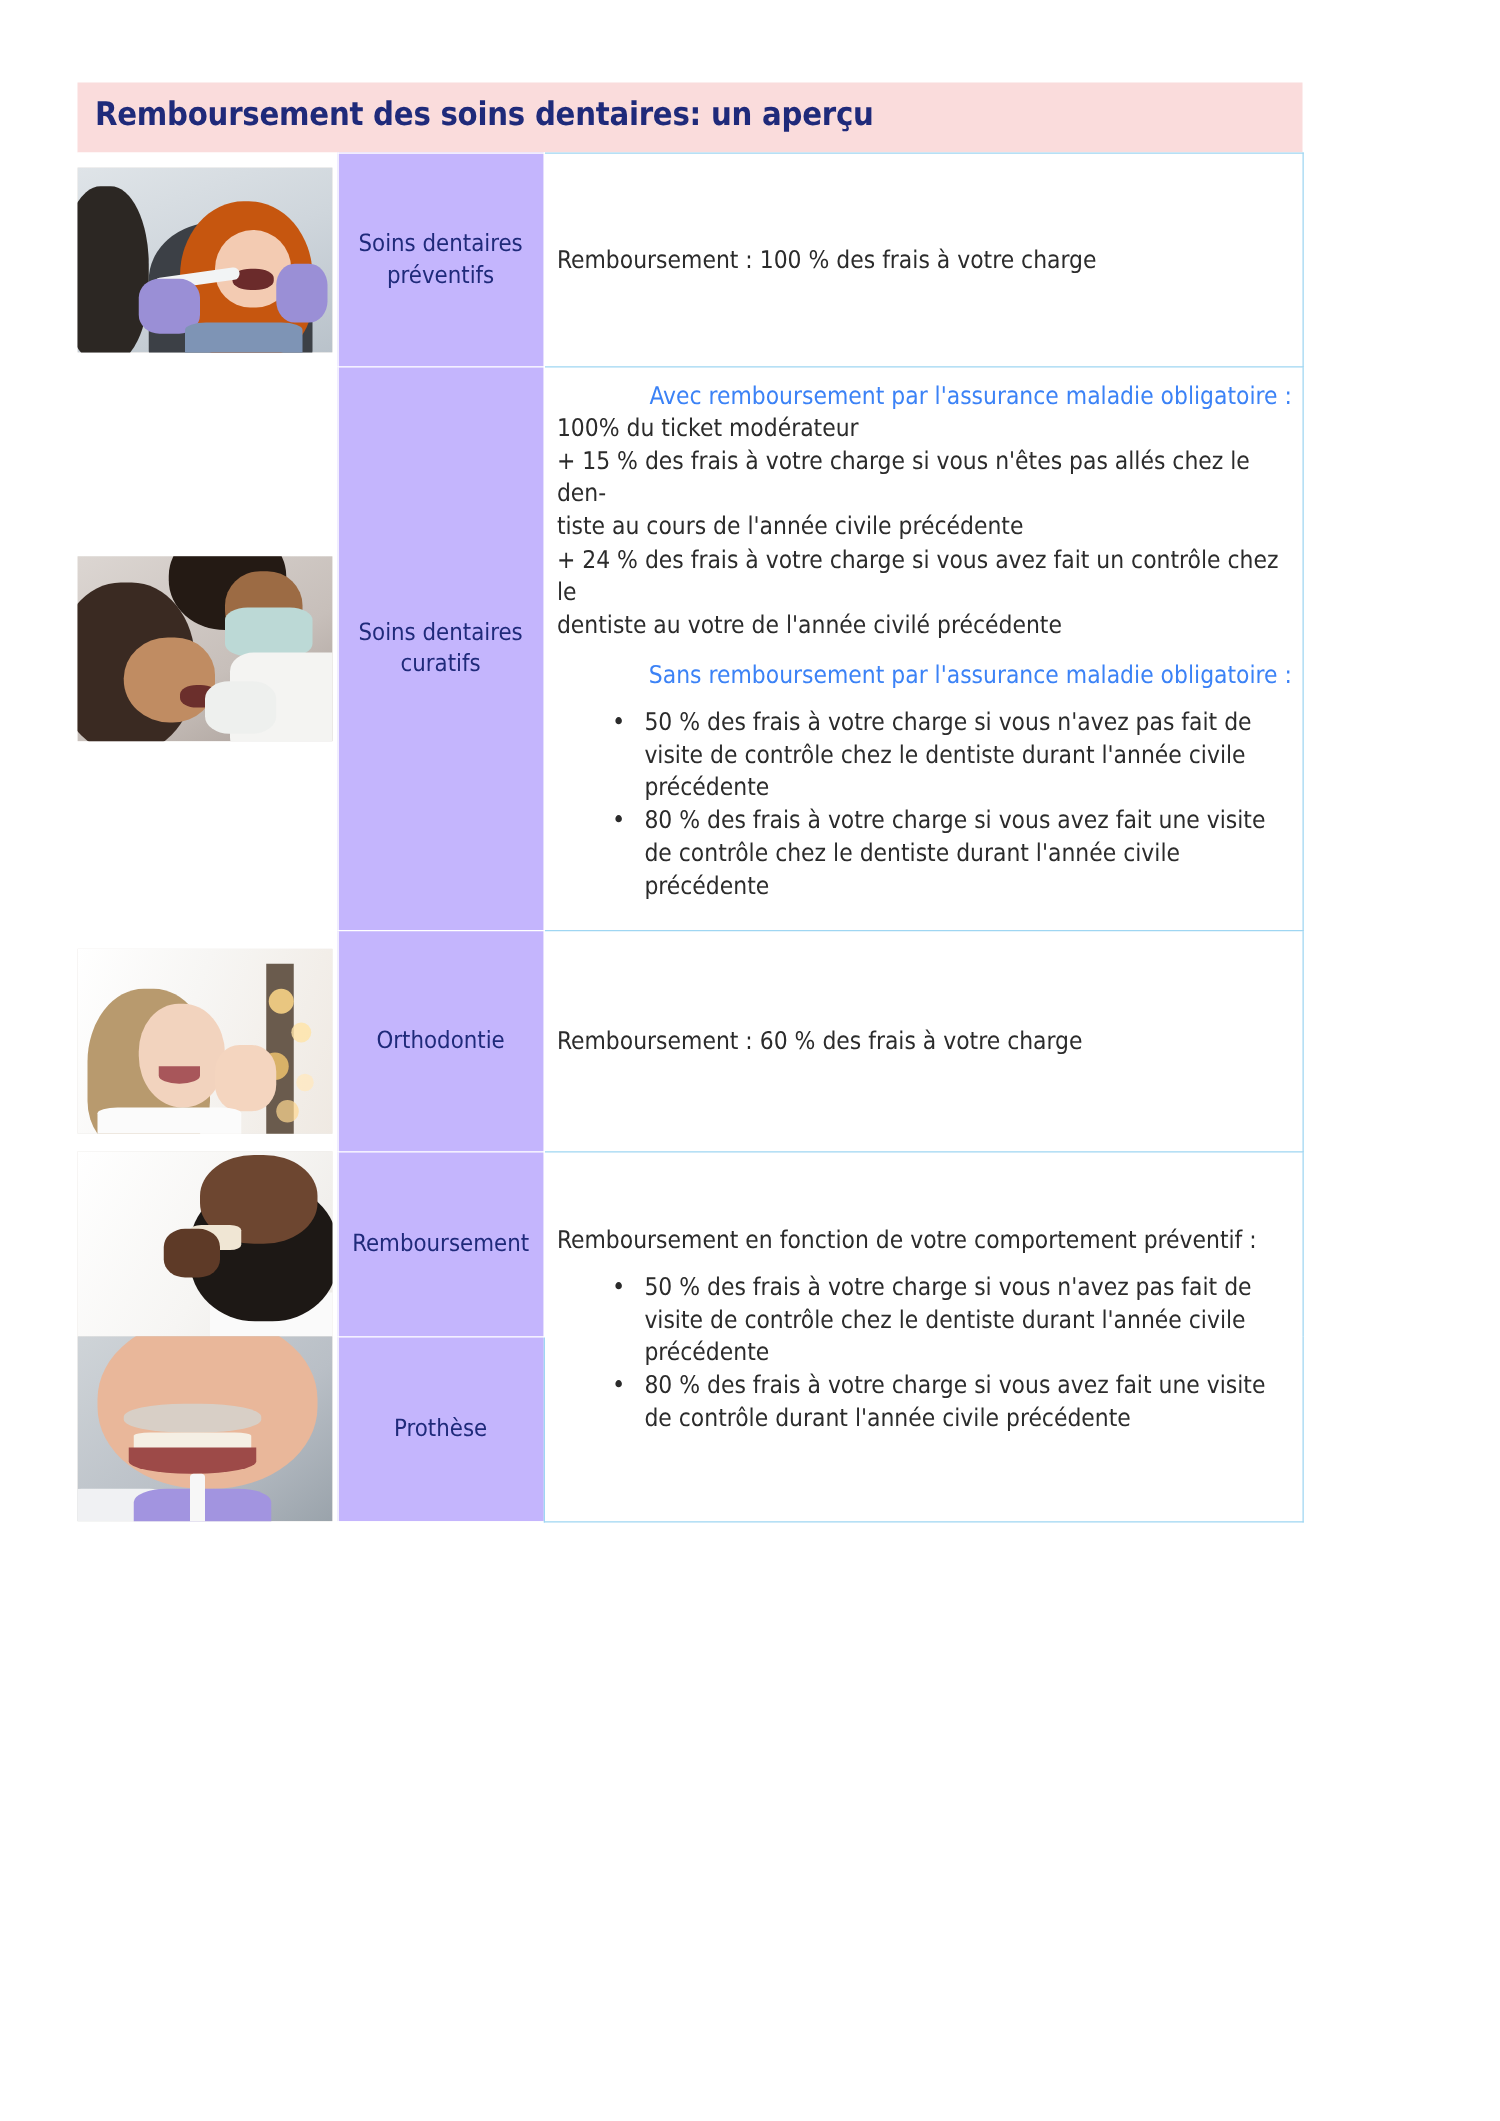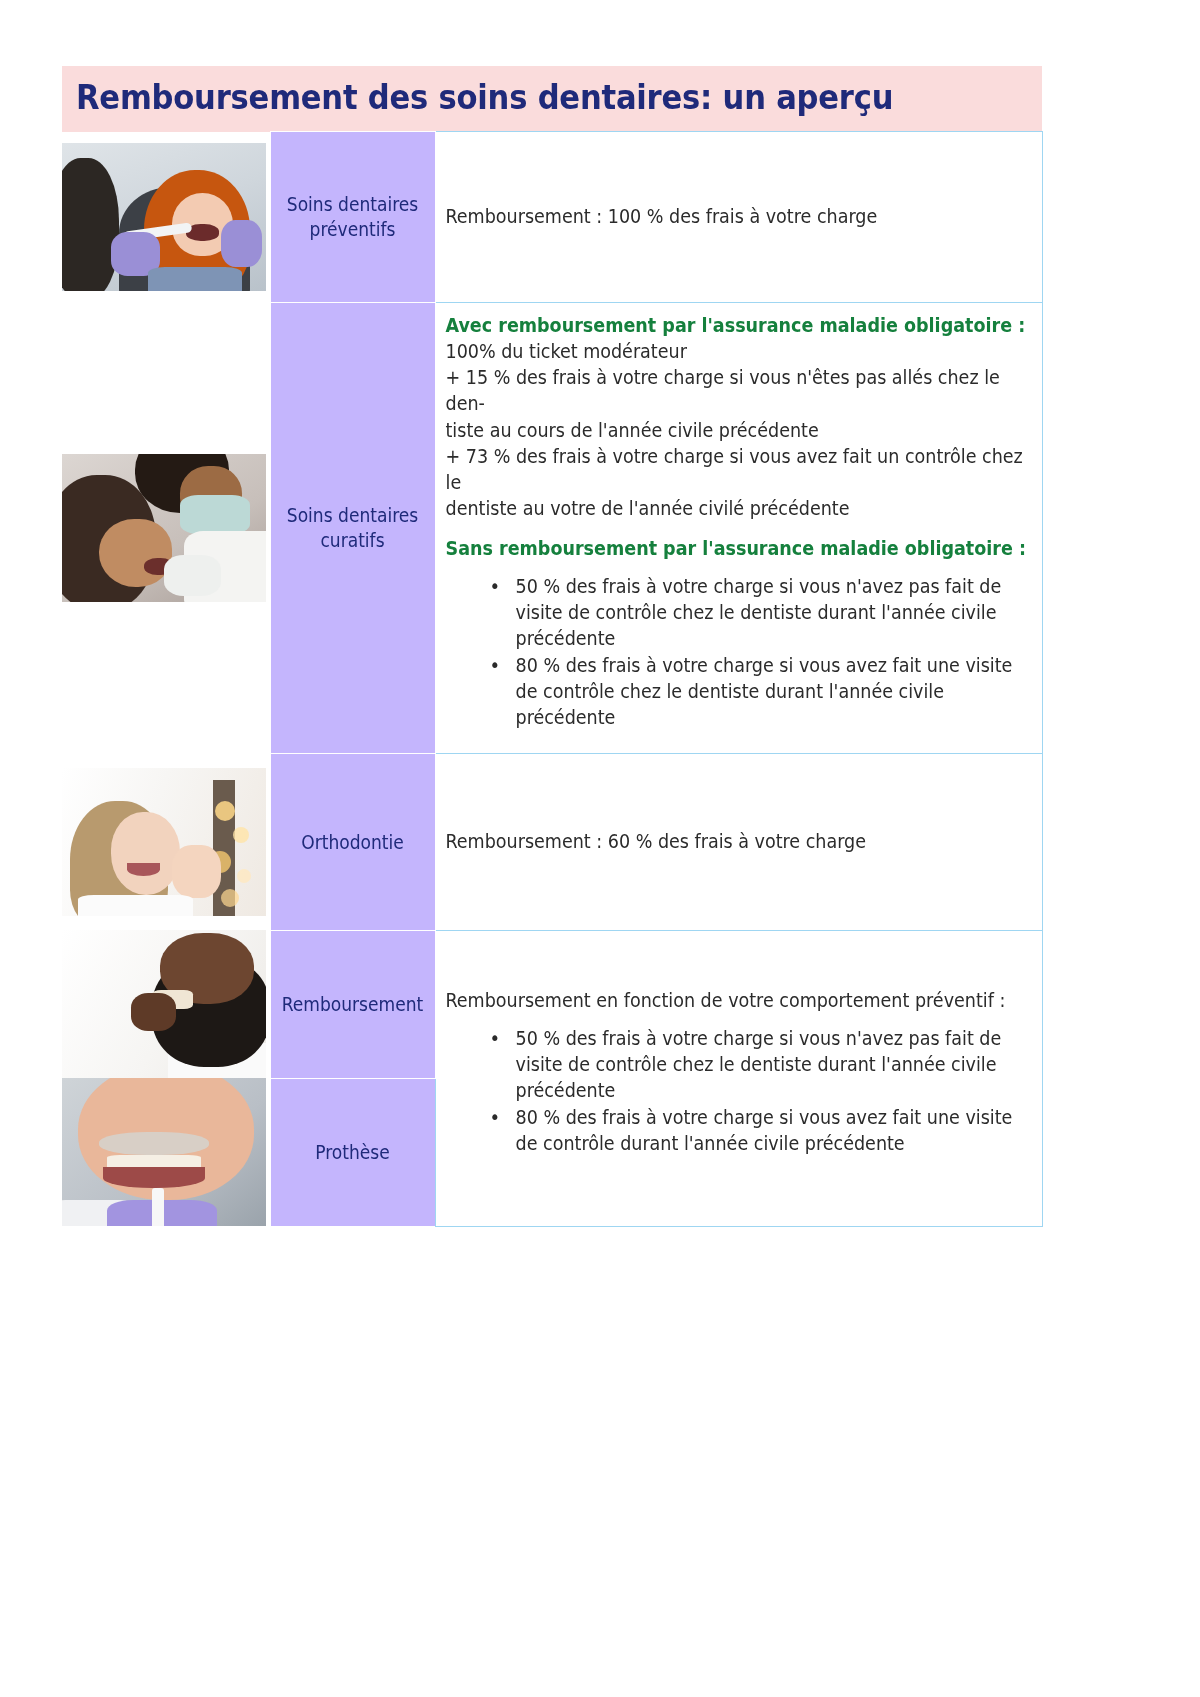--- a/index.html
+++ b/index.html
@@ -34,21 +34,21 @@
 
   
   .title-cell {
     background: #fadcdc;
     padding: 12px 14px 14px 14px;
     border: none;
   }
   .title-text {
     font-family: "DejaVu Sans Condensed", "Liberation Sans Narrow", "Liberation Sans", sans-serif;
     font-weight: bold;
-    font-size: 34px;
+    font-size: 26px;
     letter-spacing: -0.2px;
     color: #1f2a7a;
     line-height: 1.15;
     white-space: nowrap;
   }
 
   
   td {
     vertical-align: middle;
     border: 1px solid #9fd6f2;
@@ -81,22 +81,23 @@
     line-height: 1.34;
     color: #2b2b2b;
     vertical-align: middle;
     border: 1px solid #9fd6f2;
   }
 
   .text-cell p {
     margin: 0;
   }
   .text-cell .strong {
-    font-weight: bold;
-    color: #15803d;
+    font-weight: normal;
+    color: #3b82f6;
+    text-align: right;
   }
   .text-cell .gap {
     height: 14px;
   }
   .text-cell ul {
     margin: 12px;
     padding-left: 58px;
     list-style: none;
   }
   .text-cell ul li {
@@ -242,21 +243,21 @@
         </td>
         <td class="label-cell">
           <span class="nowrap-block">Soins dentaires
 curatifs</span>
         </td>
         <td class="text-cell" style="height:356px; vertical-align:top">
           <p class="strong">Avec remboursement par l'assurance maladie obligatoire :</p>
           <p>100% du ticket modérateur</p>
           <p>+ 15 % des frais à votre charge si vous n'êtes pas allés chez le den-</p>
           <p>tiste au cours de l'année civile précédente</p>
-          <p>+ 73 % des frais à votre charge si vous avez fait un contrôle chez le</p>
+          <p>+ 24 % des frais à votre charge si vous avez fait un contrôle chez le</p>
           <p>dentiste au votre de l'année civilé précédente</p>
           <div class="gap"></div>
           <p class="strong">Sans remboursement par l'assurance maladie obligatoire :</p>
           <ul>
             <li>50 % des frais à votre charge si vous n'avez pas fait de visite de contrôle chez le dentiste durant l'année civile précédente</li>
             <li>80 % des frais à votre charge si vous avez fait une visite de contrôle chez le dentiste durant l'année civile précédente</li>
           </ul>
         </td>
       </tr>
 

